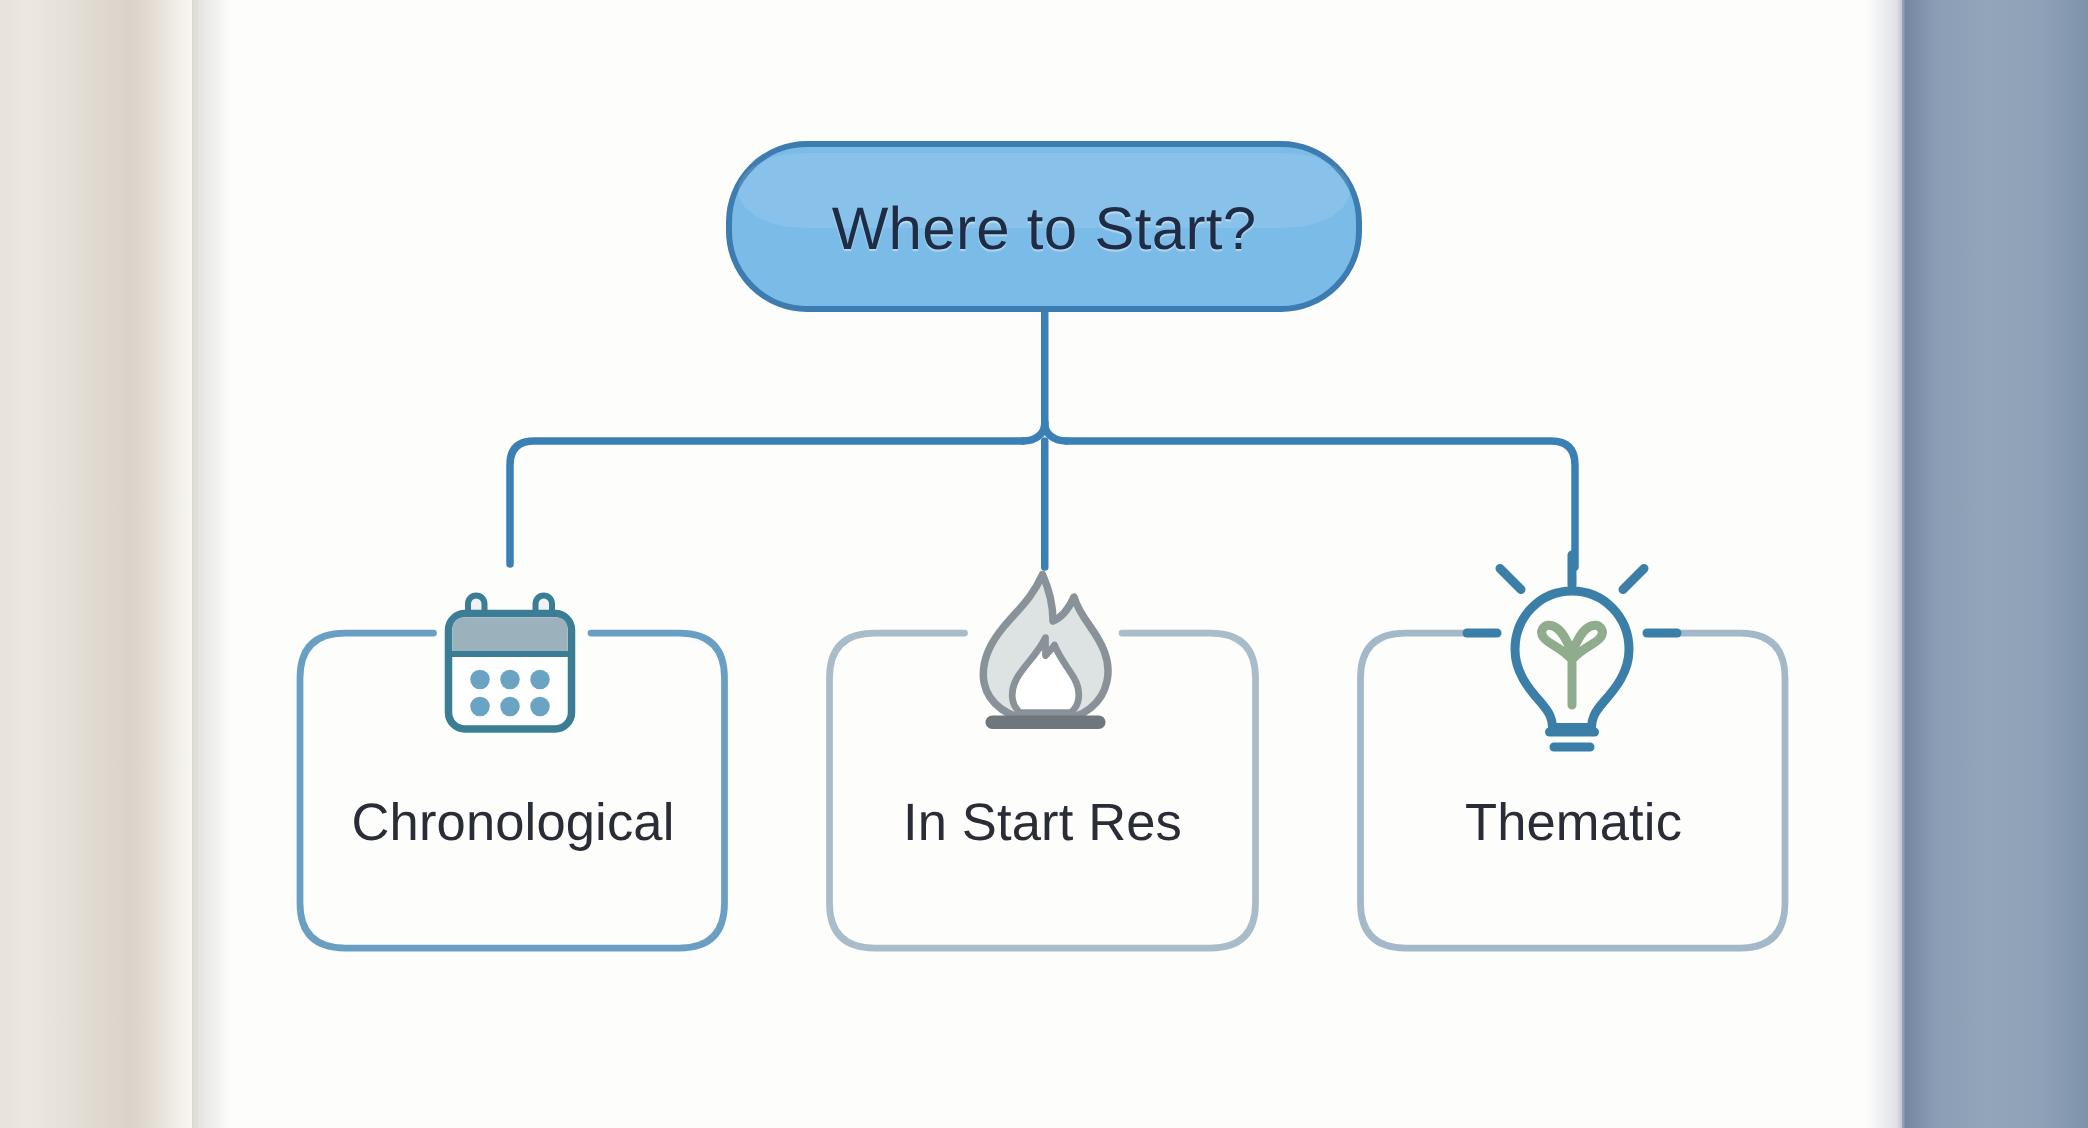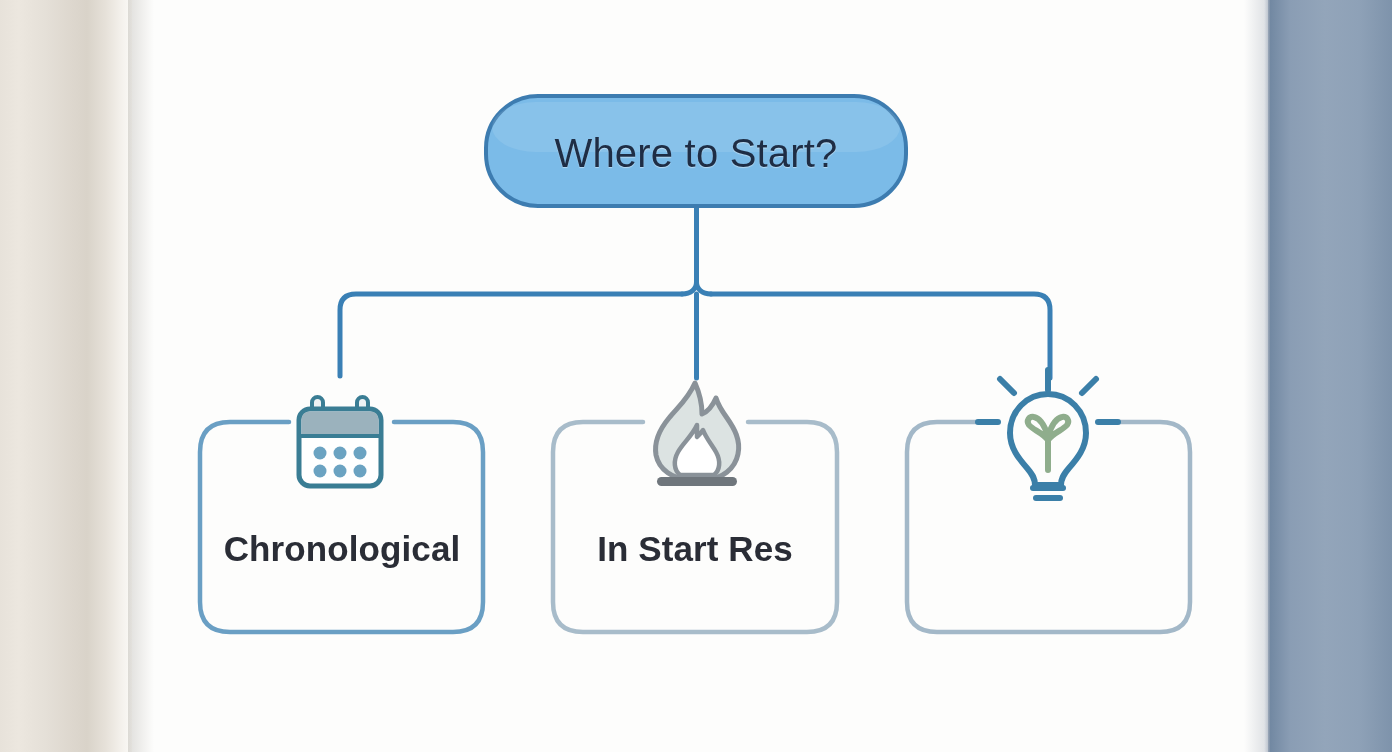--- a/index.html
+++ b/index.html
@@ -120,21 +120,21 @@
   }
 
   .node-label {
     position: absolute;
     top: 522px;
     height: 54px;
     display: flex;
     align-items: center;
     justify-content: center;
     font-size: 35px;
-    font-weight: bold;
+    font-weight: normal;
     color: #2a2d36;
     letter-spacing: 0.1px;
   }
   .node-label.n0 { left: 200px; width: 284px; }
   .node-label.n1 { left: 553px; width: 284px; }
   .node-label.n2 { left: 907px; width: 284px; }
 </style>
 </head>
 <body>
 
@@ -260,14 +260,15 @@
       </g>
     </g>
   </svg>
 
   <div class="root-label">Where to Start?</div>
 
   <div class="node-label n0">Chronological</div>
 
   <div class="node-label n1">In Start Res</div>
 
+  <div class="node-label n2">Thematic</div>
 
 </div>
 
 </body></html>

